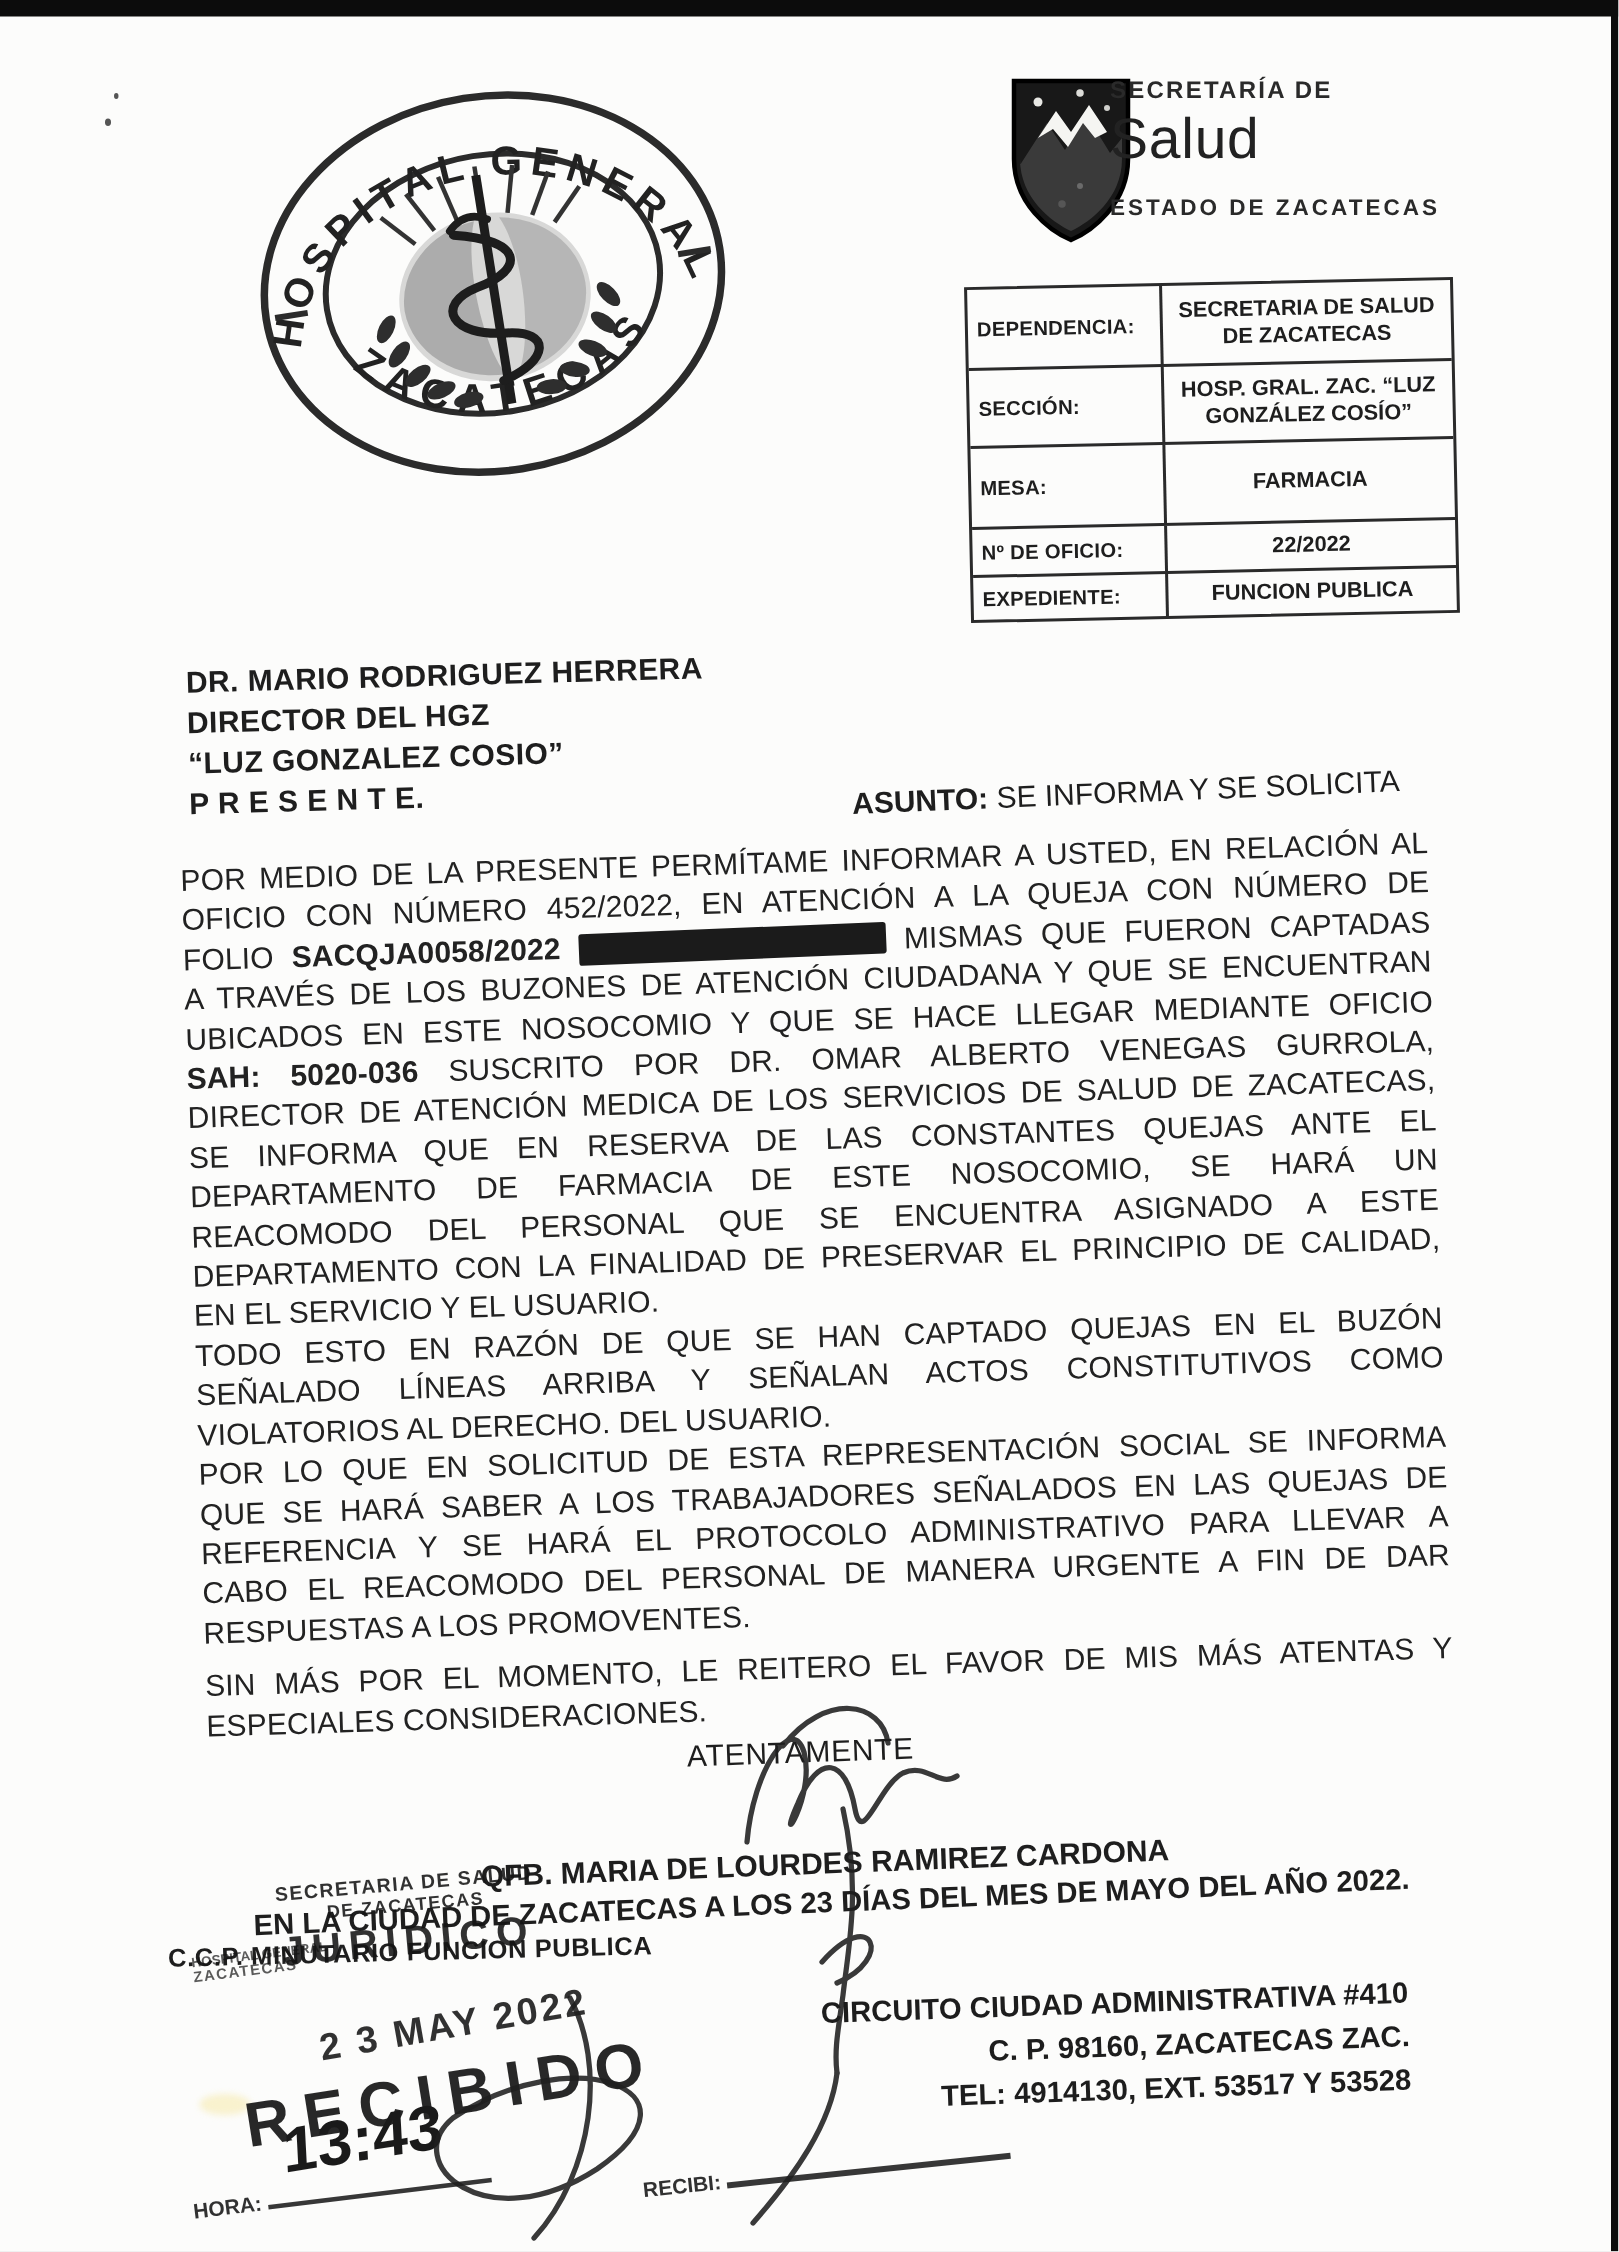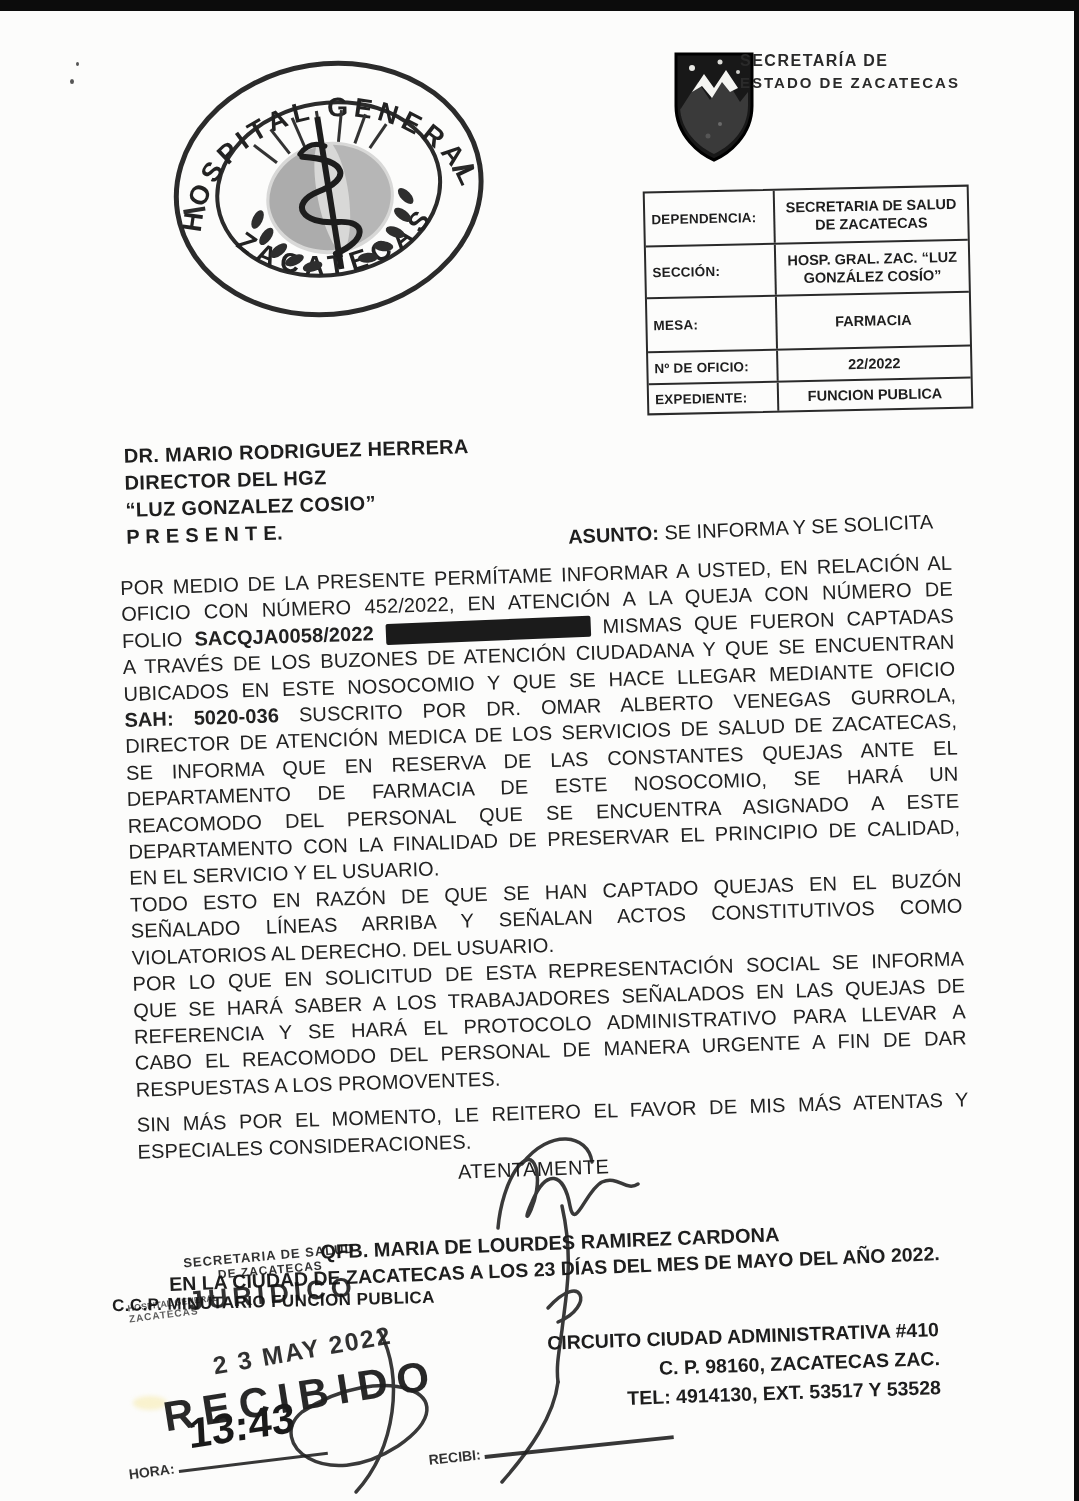--- a/index.html
+++ b/index.html
@@ -10,21 +10,21 @@
   .scan-bar-right{position:absolute;right:0;top:0;width:5px;height:1501px;background:#0c0c0c;}
   .speck{position:absolute;background:#555;border-radius:50%;}
   .blot{position:absolute;background:rgba(245,233,170,.55);border-radius:50%;filter:blur(2px);}
 
   
   .seal-wrap{position:absolute;left:168px;top:58px;transform:rotate(-9deg);}
   .salud-logo{position:absolute;left:668px;top:48px;}
   .salud-txt{position:absolute;left:740px;top:52px;}
   .salud-l1{font-size:16px;font-weight:bold;letter-spacing:1.5px;color:#2a2a2a;}
   .salud-l2{font-size:38px;font-weight:normal;color:#222;margin-top:2px;letter-spacing:.5px;}
-  .salud-l3{font-size:15px;font-weight:bold;letter-spacing:2px;color:#2a2a2a;margin-top:4px;}
+  .salud-l3{font-size:15px;font-weight:bold;letter-spacing:2px;color:#2a2a2a;margin-top:15px;}
 
   
   .itable{position:absolute;left:645px;top:188px;width:322px;border:2px solid #2a2a2a;
           transform:rotate(-1.2deg);background:#fcfcfb;}
   .trow{display:flex;border-bottom:2px solid #2a2a2a;}
   .trow:last-child{border-bottom:none;}
   .tlabel{width:116px;border-right:2px solid #2a2a2a;display:flex;align-items:center;
           padding:4px 6px;font-size:13.5px;font-weight:bold;letter-spacing:.2px;}
   .tvalue{flex:1;display:flex;align-items:center;justify-content:center;text-align:center;
           padding:4px 6px;font-size:14.5px;font-weight:bold;line-height:1.25;}
@@ -147,20 +147,21 @@
       <path d="M 24,44 L 36,26 L 46,40 L 58,22 L 70,40 L 62,44 L 54,34 L 44,50 L 34,38 Z" fill="#f5f5f2"></path>
       <circle cx="24" cy="20" r="3" fill="#e8e8e4"></circle>
         <circle cx="52" cy="14" r="2.5" fill="#dcdcd8"></circle>
       <circle cx="70" cy="24" r="2" fill="#cfcfcb"></circle>
         <circle cx="40" cy="88" r="2.5" fill="#565656"></circle>
       <circle cx="52" cy="76" r="2" fill="#6a6a6a"></circle>
     </svg>
   </div>
   <div class="salud-txt">
     <div class="salud-l1">SECRETARÍA DE</div>
+    <div class="salud-l2">Salud</div>
     <div class="salud-l3">ESTADO DE ZACATECAS</div>
   </div>
 
   <div class="itable">
     <div class="trow">
       <div class="tlabel rh-a">DEPENDENCIA:</div>
       <div class="tvalue rh-a">SECRETARIA DE SALUD DE ZACATECAS</div>
     </div>
     <div class="trow">
       <div class="tlabel rh-b">SECCIÓN:</div>

